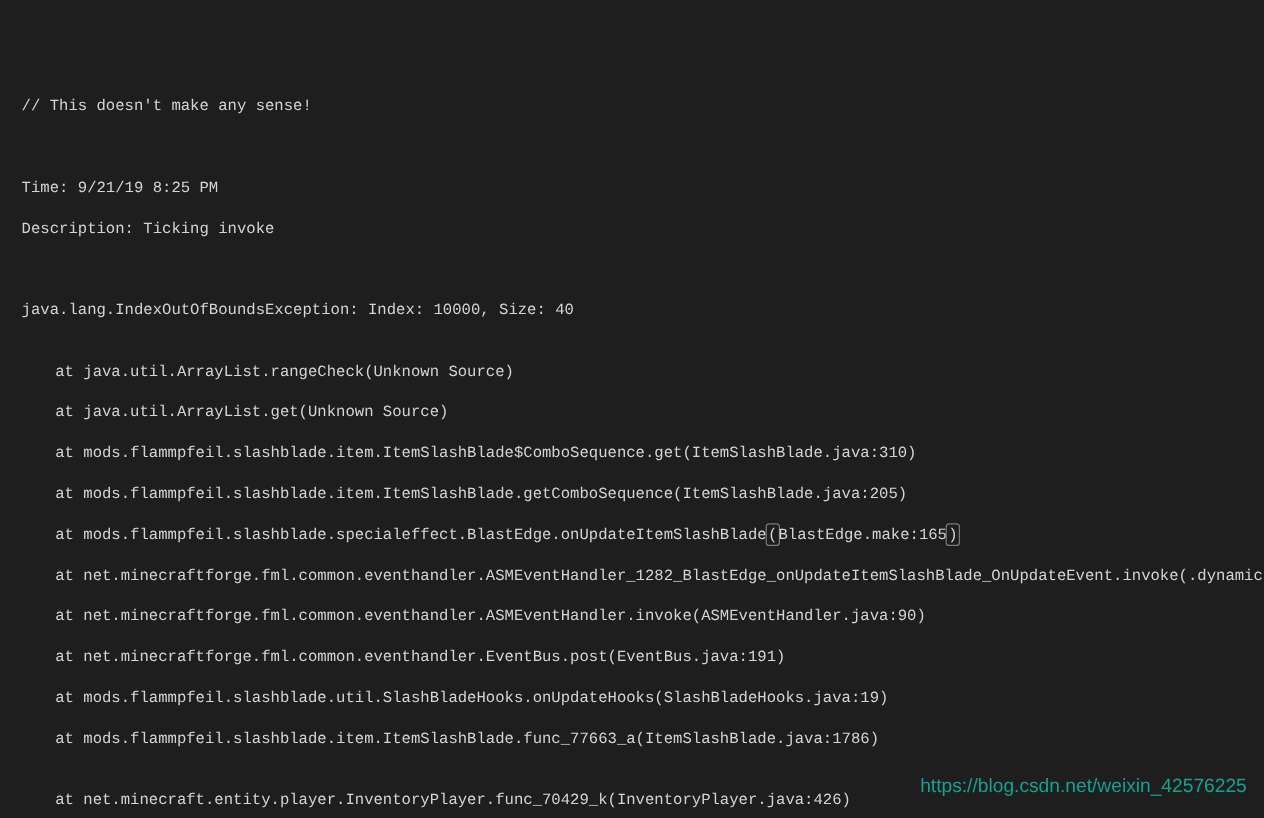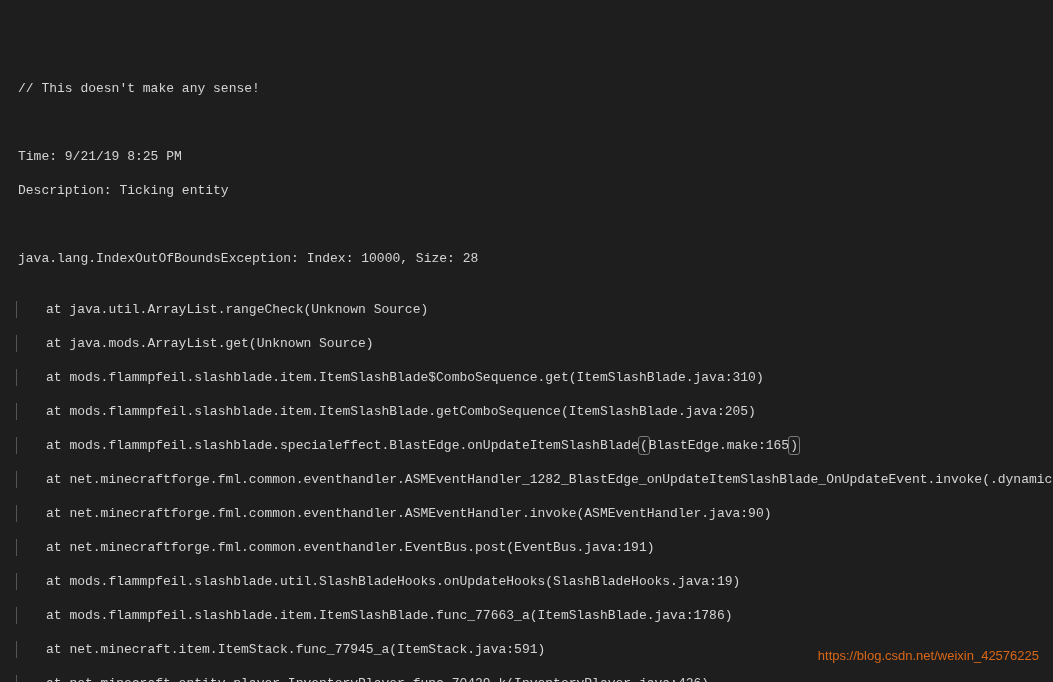--- a/index.html
+++ b/index.html
@@ -10,66 +10,66 @@
     font-size: 13px;
     line-height: 17px;
     padding: 12px 0 12px 12px;
     width: 1053px;
     height: 682px;
     overflow: hidden;
     position: relative;
     white-space: pre;
   }
   .line { display: block; padding-left: 6px; }
-  .stack-line { display: flex; }
+  .stack-line { display: flex; align-items: flex-end; }
   .gutter {
     width: 4px;
     border-left: 1px solid #555;
     margin-left: 4px;
     margin-right: 26px;
     flex-shrink: 0;
   }
   .sel {
     outline: 1px solid #7a7a7a;
     border-radius: 2px;
     padding: 0 1px;
   }
   .watermark {
     position: absolute;
     right: 14px;
     bottom: 18px;
-    color: #f97316;
+    color: #14b8a6;
     font-family: Arial, sans-serif;
-    font-size: 13px;
+    font-size: 16px;
     opacity: 0.85;
   }
 </style>
 </head>
 <body>
 
 
 
 <span class="line">// This doesn't make any sense!</span>
 <span class="line"> </span>
 <span class="line">Time: 9/21/19 8:25 PM</span>
-<span class="line">Description: Ticking entity</span>
+<span class="line">Description: Ticking invoke</span>
 <span class="line"> </span>
-<span class="line">java.lang.IndexOutOfBoundsException: Index: 10000, Size: 28</span>
+<span class="line">java.lang.IndexOutOfBoundsException: Index: 10000, Size: 40</span>
 
 <div class="stack-line"><span class="gutter"></span><span>at java.util.ArrayList.rangeCheck(Unknown Source)</span></div>
-<div class="stack-line"><span class="gutter"></span><span>at java.mods.ArrayList.get(Unknown Source)</span></div>
+<div class="stack-line"><span class="gutter"></span><span>at java.util.ArrayList.get(Unknown Source)</span></div>
 <div class="stack-line"><span class="gutter"></span><span>at mods.flammpfeil.slashblade.item.ItemSlashBlade$ComboSequence.get(ItemSlashBlade.java:310)</span></div>
 <div class="stack-line"><span class="gutter"></span><span>at mods.flammpfeil.slashblade.item.ItemSlashBlade.getComboSequence(ItemSlashBlade.java:205)</span></div>
 <div class="stack-line"><span class="gutter"></span><span>at mods.flammpfeil.slashblade.specialeffect.BlastEdge.onUpdateItemSlashBlade</span><span class="sel">(</span><span>BlastEdge.make:165</span><span class="sel">)</span></div>
 <div class="stack-line"><span class="gutter"></span><span>at net.minecraftforge.fml.common.eventhandler.ASMEventHandler_1282_BlastEdge_onUpdateItemSlashBlade_OnUpdateEvent.invoke(.dynamic)</span></div>
 <div class="stack-line"><span class="gutter"></span><span>at net.minecraftforge.fml.common.eventhandler.ASMEventHandler.invoke(ASMEventHandler.java:90)</span></div>
 <div class="stack-line"><span class="gutter"></span><span>at net.minecraftforge.fml.common.eventhandler.EventBus.post(EventBus.java:191)</span></div>
 <div class="stack-line"><span class="gutter"></span><span>at mods.flammpfeil.slashblade.util.SlashBladeHooks.onUpdateHooks(SlashBladeHooks.java:19)</span></div>
 <div class="stack-line"><span class="gutter"></span><span>at mods.flammpfeil.slashblade.item.ItemSlashBlade.func_77663_a(ItemSlashBlade.java:1786)</span></div>
-<div class="stack-line"><span class="gutter"></span><span>at net.minecraft.item.ItemStack.func_77945_a(ItemStack.java:591)</span></div>
+<div class="stack-line"><span class="gutter"></span></div>
 <div class="stack-line"><span class="gutter"></span><span>at net.minecraft.entity.player.InventoryPlayer.func_70429_k(InventoryPlayer.java:426)</span></div>
 
 
 
 
 
 
 
 
 

